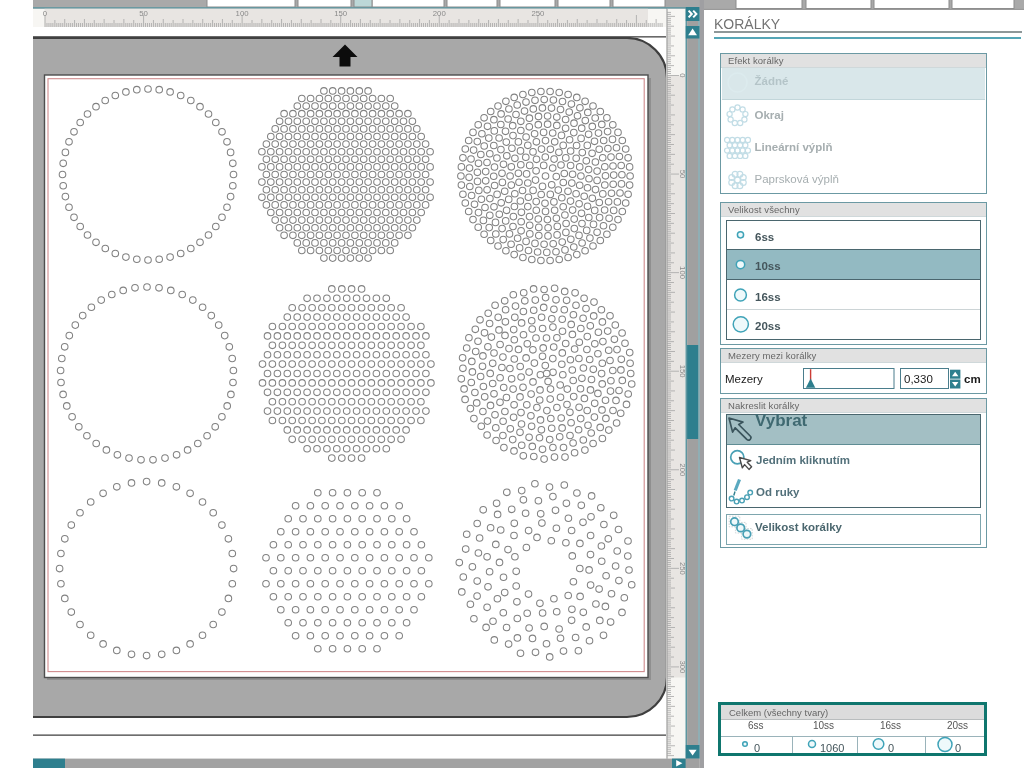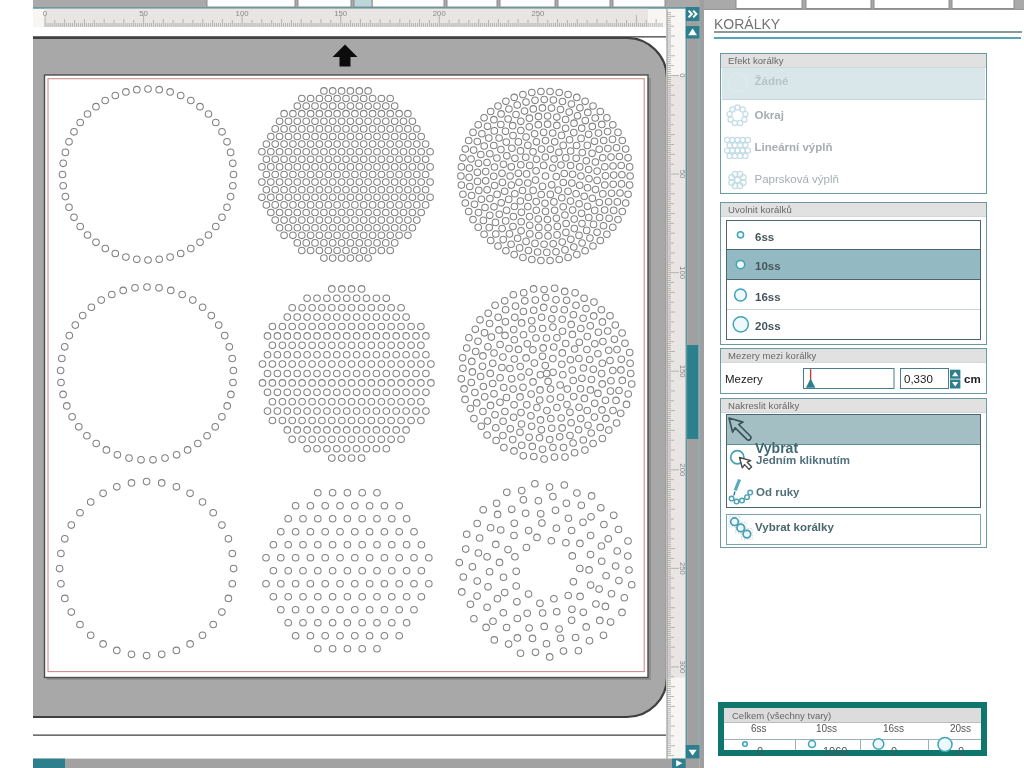--- a/index.html
+++ b/index.html
@@ -2429,21 +2429,21 @@
       <circle cx="11.7" cy="130.4" r="2.9"></circle>
       <circle cx="11.7" cy="125.6" r="2.9"></circle>
       <circle cx="15.1" cy="122.2" r="2.9"></circle>
       <circle cx="19.9" cy="122.2" r="2.9"></circle>
       <circle cx="23.3" cy="125.6" r="2.9"></circle>
     </g>
   </svg>
 
 
 <div class="sect" style="top:201.5px;height:143px">
-  <div class="shead">Uvolnit korálků</div>
+  <div class="shead">Velikost všechny</div>
   <div class="ibox" style="top:17px;height:120px">
     <div style="height:29.7px;border-bottom:1px solid #4a666e"></div>
     <div style="height:30.2px;border-bottom:1px solid #4a666e;background:#93bac2"></div>
     <div style="height:29.5px;border-bottom:1px solid #ccd4d6"></div>
   </div>
   <div class="abs blab" style="left:34px;top:28px">6ss</div>
   <div class="abs blab" style="left:34px;top:57.5px">10ss</div>
   <div class="abs blab" style="left:34px;top:88px">16ss</div>
   <div class="abs blab" style="left:34px;top:117px">20ss</div>
 </div>
@@ -2466,24 +2466,24 @@
 <path d="M 152.2 18.4 L 155.4 13.9 L 149 13.9 Z" fill="#fff"></path>
 </svg>
 
 
 <div class="sect" style="top:397.5px;height:150.5px">
   <div class="shead">Nakreslit korálky</div>
   <div class="ibox" style="top:15.5px;height:93.5px">
     <div style="height:29.5px;border-bottom:1px solid #5f8d94;background:#a3bfc4"></div>
   </div>
   <div class="ibox" style="top:115px;height:31.5px;border-color:#7ea6ae"></div>
-  <div class="abs" style="left:34px;top:41px;font-size:14px;font-weight:bold;color:#3f6971">Vybrat</div>
+  <div class="abs" style="left:34px;top:12px;font-size:17px;font-weight:bold;color:#3f6971">Vybrat</div>
   <div class="abs" style="left:35px;top:55px;font-size:11.5px;font-weight:bold;color:#52707a">Jedním kliknutím</div>
   <div class="abs" style="left:35px;top:87px;font-size:11.5px;font-weight:bold;color:#52707a">Od ruky</div>
-  <div class="abs" style="left:34px;top:122.5px;font-size:11.5px;font-weight:bold;color:#4a666e">Vybrat korálky</div>
+  <div class="abs" style="left:34px;top:122.5px;font-size:11.5px;font-weight:bold;color:#4a666e">Velikost korálky</div>
 </div>
 <svg class="abs" style="left:728px;top:417px" width="26" height="26" viewBox="0 0 26 26">
 <path d="M 1.0 1.0 L 4.6 15.1 L 7.2 10.8 L 18.8 22.4 Q 20.5 24.0 22.2 22.3 Q 23.8 20.6 22.2 19.0 L 10.7 7.5 L 15.0 5.1 Z" fill="none" stroke="#3a545c" stroke-width="1.7" stroke-linejoin="round"></path>
 </svg>
 <svg class="abs" style="left:728px;top:448px" width="30" height="28" viewBox="0 0 30 28">
 <circle cx="9.3" cy="9.3" r="6.6" fill="none" stroke="#49a0b5" stroke-width="1.7"></circle>
 <path d="M 11.5 9.5 L 14.3 19.8 L 16.6 16.6 L 21.0 21.4 L 23.6 18.8 L 19.2 14.2 L 22.8 12.6 Z" fill="#fff" stroke="#4a4a4a" stroke-width="1.4" stroke-linejoin="round"></path>
 </svg>
 <svg class="abs" style="left:728px;top:476px" width="30" height="30" viewBox="0 0 30 30">
 <line x1="11.5" y1="3.5" x2="7.2" y2="14.5" stroke="#5aa9c0" stroke-width="3.2"></line>
@@ -2503,21 +2503,21 @@
       <rect x="14.6" y="14.6" width="10.6" height="10.6"></rect>
 </g>
 <g fill="#eef8fa" stroke="#49a0b5" stroke-width="1.7">
 <circle cx="7.5" cy="7.7" r="3.8"></circle>
       <circle cx="13.7" cy="13.9" r="3.8"></circle>
       <circle cx="19.9" cy="20.1" r="3.8"></circle>
 </g>
   </svg>
 
 
-<div class="abs" style="left:718px;top:702px;width:268.5px;height:53.5px;border:6px solid #0f766e;background:#fff">
+<div class="abs" style="left:718px;top:702px;width:268.5px;height:53.5px;border:3px solid #0f766e;background:#fff">
   <div style="height:14.5px;background:#dcdcdc;border-bottom:1px solid #b9bdbe;font-size:9.5px;color:#666;padding:1.5px 0 0 8px">Celkem (všechny tvary)</div>
   <div style="position:absolute;top:15px;left:0;right:0;height:16px;font-size:10px;color:#555">
     <span style="position:absolute;left:27px">6ss</span>
       <span style="position:absolute;left:92px">10ss</span>
       <span style="position:absolute;left:159px">16ss</span>
       <span style="position:absolute;left:226px">20ss</span>
   </div>
   <div style="position:absolute;top:31px;left:0;right:0;bottom:0;border-top:1px solid #9ab3ba">
     <div style="position:absolute;left:70.5px;top:0;bottom:0;width:1px;background:#9ab3ba"></div>
     <div style="position:absolute;left:136px;top:0;bottom:0;width:1px;background:#9ab3ba"></div>

